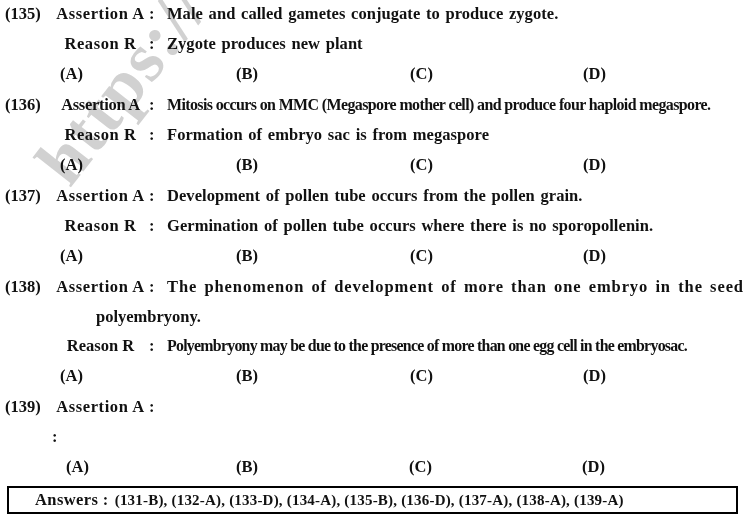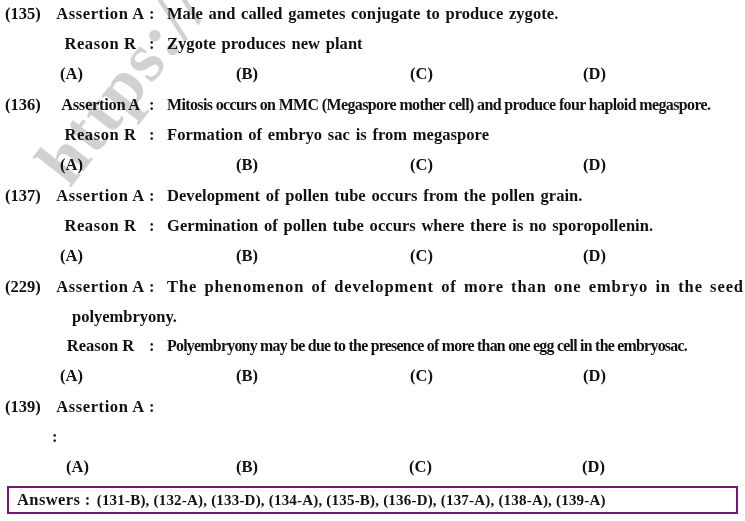--- a/index.html
+++ b/index.html
@@ -104,21 +104,21 @@
   }
   .txt.spaced-lite {
     word-spacing: 1.5px;
   }
 
   
   .cont {
     position: relative;
     height: 29px;
     font-size: 16.5px;
-    padding-left: 72px;
+    padding-left: 96px;
     white-space: nowrap;
   }
 
   
   .opts {
     position: relative;
     height: 31px;
     font-size: 16.5px;
   }
   .opts span {
@@ -135,27 +135,27 @@
   .opts.indented .opt-c { left: 409px; }
   .opts.indented .opt-d { left: 582px; }
 
   
   #answers-box {
     position: absolute;
     left: 7px;
     top: 486px;
     width: 731px;
     height: 28px;
-    border: 2px solid #701a75;
+    border: 2px solid #000000;
     box-sizing: border-box;
     background: #ffffff;
     z-index: 3;
     display: flex;
     align-items: center;
-    padding-left: 8px;
+    padding-left: 26px;
   }
   #answers-box .ans-label {
     font-weight: 700;
     font-size: 16.5px;
     letter-spacing: 0.4px;
     white-space: nowrap;
   }
   #answers-box .ans-list {
     font-weight: 700;
     font-size: 15px;
@@ -231,21 +231,21 @@
       <div class="opts">
         <span class="opt-a">(A)</span>
         <span class="opt-b">(B)</span>
         <span class="opt-c">(C)</span>
         <span class="opt-d">(D)</span>
       </div>
     </div>
 
     <div class="qblock">
       <div class="row">
-        <span class="qnum">(229)</span>
+        <span class="qnum">(138)</span>
         <span class="lbl wide-gap">Assertion A</span>
         <span class="colon">:</span>
         <span class="txt spaced">The phenomenon of development of more than one embryo in the seed is called</span>
       </div>
       <div class="cont">polyembryony.</div>
       <div class="row">
         <span class="qnum"></span>
         <span class="lbl">Reason R</span>
         <span class="colon">:</span>
         <span class="txt condensed2">Polyembryony may be due to the presence of more than one egg cell in the embryosac.</span>

